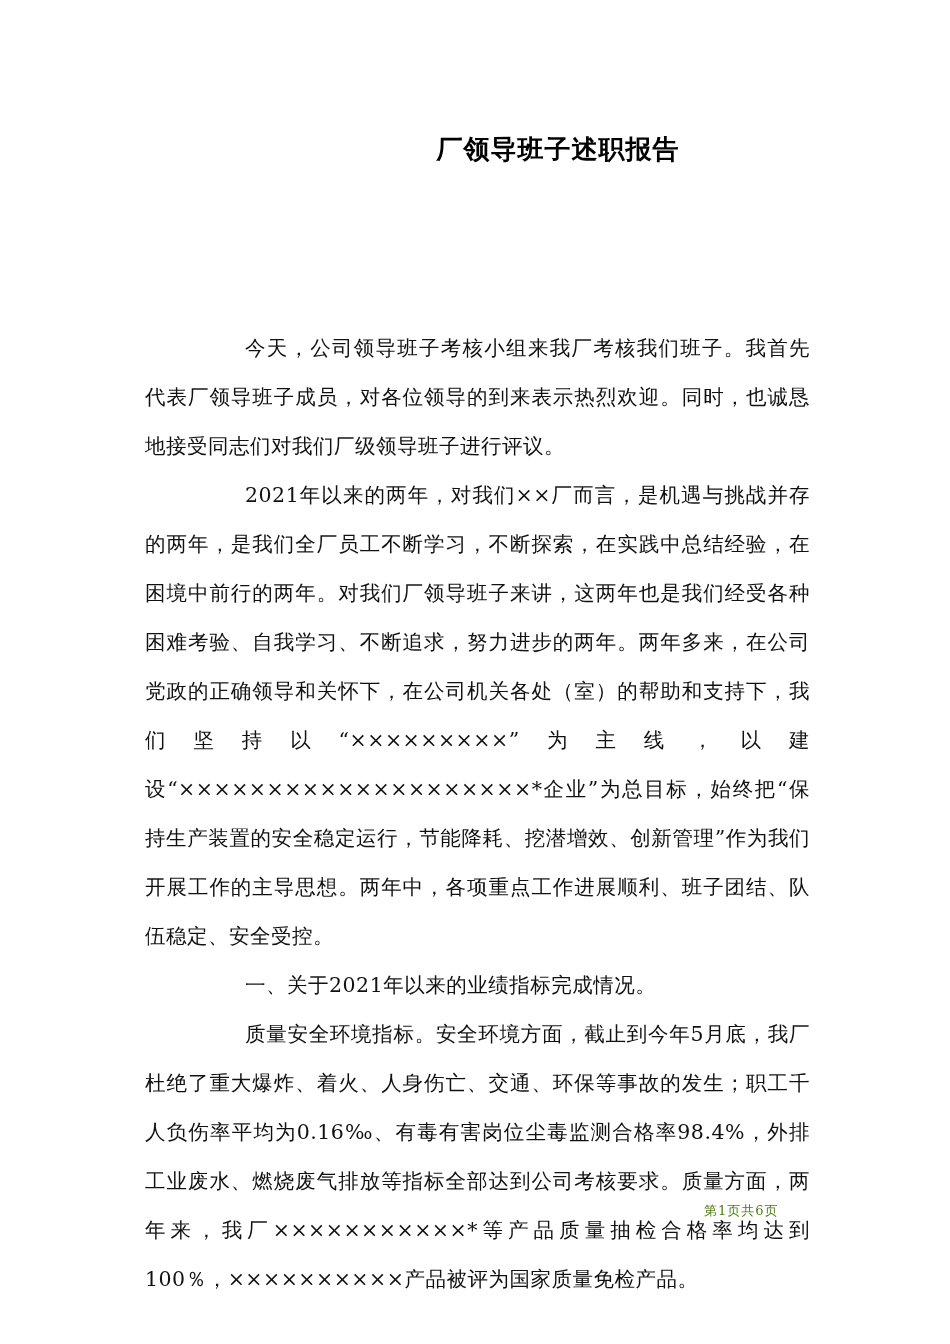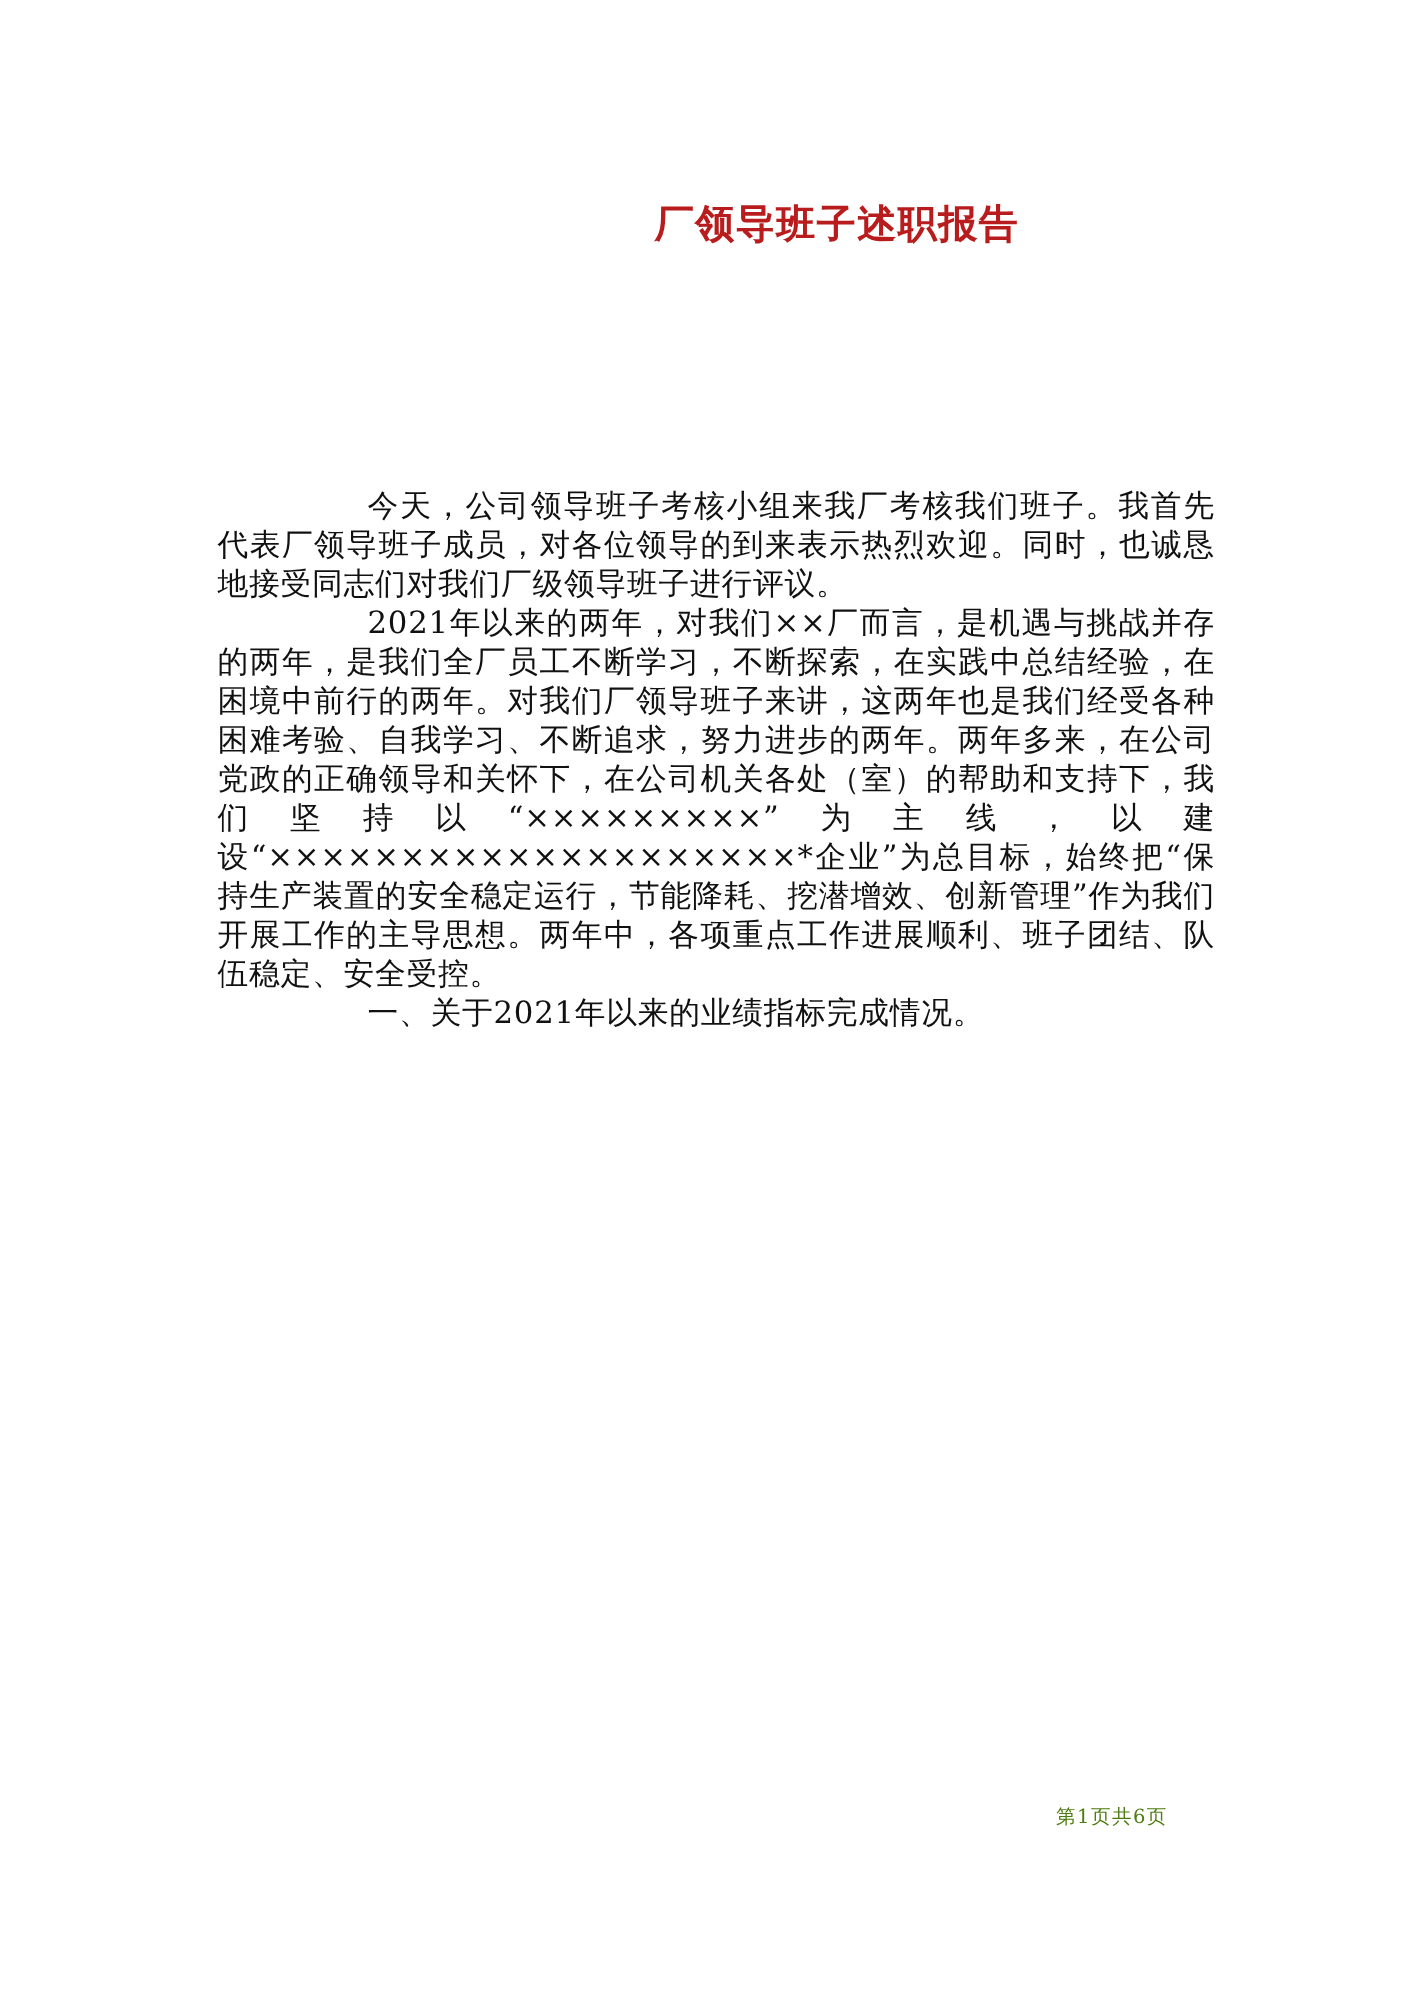--- a/index.html
+++ b/index.html
@@ -1,32 +1,33 @@
 <!DOCTYPE html>
 <html><head>
 <meta charset="utf-8">
 <style>
   html, body { margin: 0; padding: 0; background: #ffffff; }
   body { width: 950px; height: 1344px; position: relative; overflow: hidden;
          font-family: "DejaVu Serif", "Liberation Serif", serif; color: #111; }
   .title { position: absolute; top: 132px; left: 0; width: 950px; text-align: center;
            padding-left: 166px; box-sizing: border-box;
-           font-size: 26px; font-weight: bold; color: #b91c1c; letter-spacing: 1px; }
+           font-size: 26px; font-weight: bold; color: #000000; letter-spacing: 1px; }
   .body { position: absolute; top: 324px; left: 145px; width: 665px; }
-  .p { margin: 0; font-size: 20.5px; line-height: 26px; text-align: justify;
+  .p { margin: 0; font-size: 20.5px; line-height: 49px; text-align: justify;
        text-align-last: left; letter-spacing: 0.5px; }
   .indent { text-indent: 100px; }
   .indent2 { text-indent: 110px; }
   .footer { position: absolute; top: 1202px; left: 704px; font-size: 13px; color: #4d7c0f;
             letter-spacing: 1px; }
 </style>
 </head>
 <body>
 
 <div class="title">厂领导班子述职报告</div>
 
 <div class="body">
   <p class="p indent">今天，公司领导班子考核小组来我厂考核我们班子。我首先代表厂领导班子成员，对各位领导的到来表示热烈欢迎。同时，也诚恳地接受同志们对我们厂级领导班子进行评议。</p>
   <p class="p indent">2021年以来的两年，对我们××厂而言，是机遇与挑战并存的两年，是我们全厂员工不断学习，不断探索，在实践中总结经验，在困境中前行的两年。对我们厂领导班子来讲，这两年也是我们经受各种困难考验、自我学习、不断追求，努力进步的两年。两年多来，在公司党政的正确领导和关怀下，在公司机关各处（室）的帮助和支持下，我们坚持以“×××××××××”为主线，以建设“××××××××××××××××××××*企业”为总目标，始终把“保持生产装置的安全稳定运行，节能降耗、挖潜增效、创新管理”作为我们开展工作的主导思想。两年中，各项重点工作进展顺利、班子团结、队伍稳定、安全受控。</p>
   <p class="p indent">一、关于2021年以来的业绩指标完成情况。</p>
+  <p class="p indent">质量安全环境指标。安全环境方面，截止到今年5月底，我厂杜绝了重大爆炸、着火、人身伤亡、交通、环保等事故的发生；职工千人负伤率平均为0.16‰、有毒有害岗位尘毒监测合格率98.4%，外排工业废水、燃烧废气排放等指标全部达到公司考核要求。质量方面，两年来，我厂×××××××××××*等产品质量抽检合格率均达到100％，××××××××××产品被评为国家质量免检产品。</p>
 </div>
 
 <div class="footer">第1页共6页</div>
 
 </body></html>

